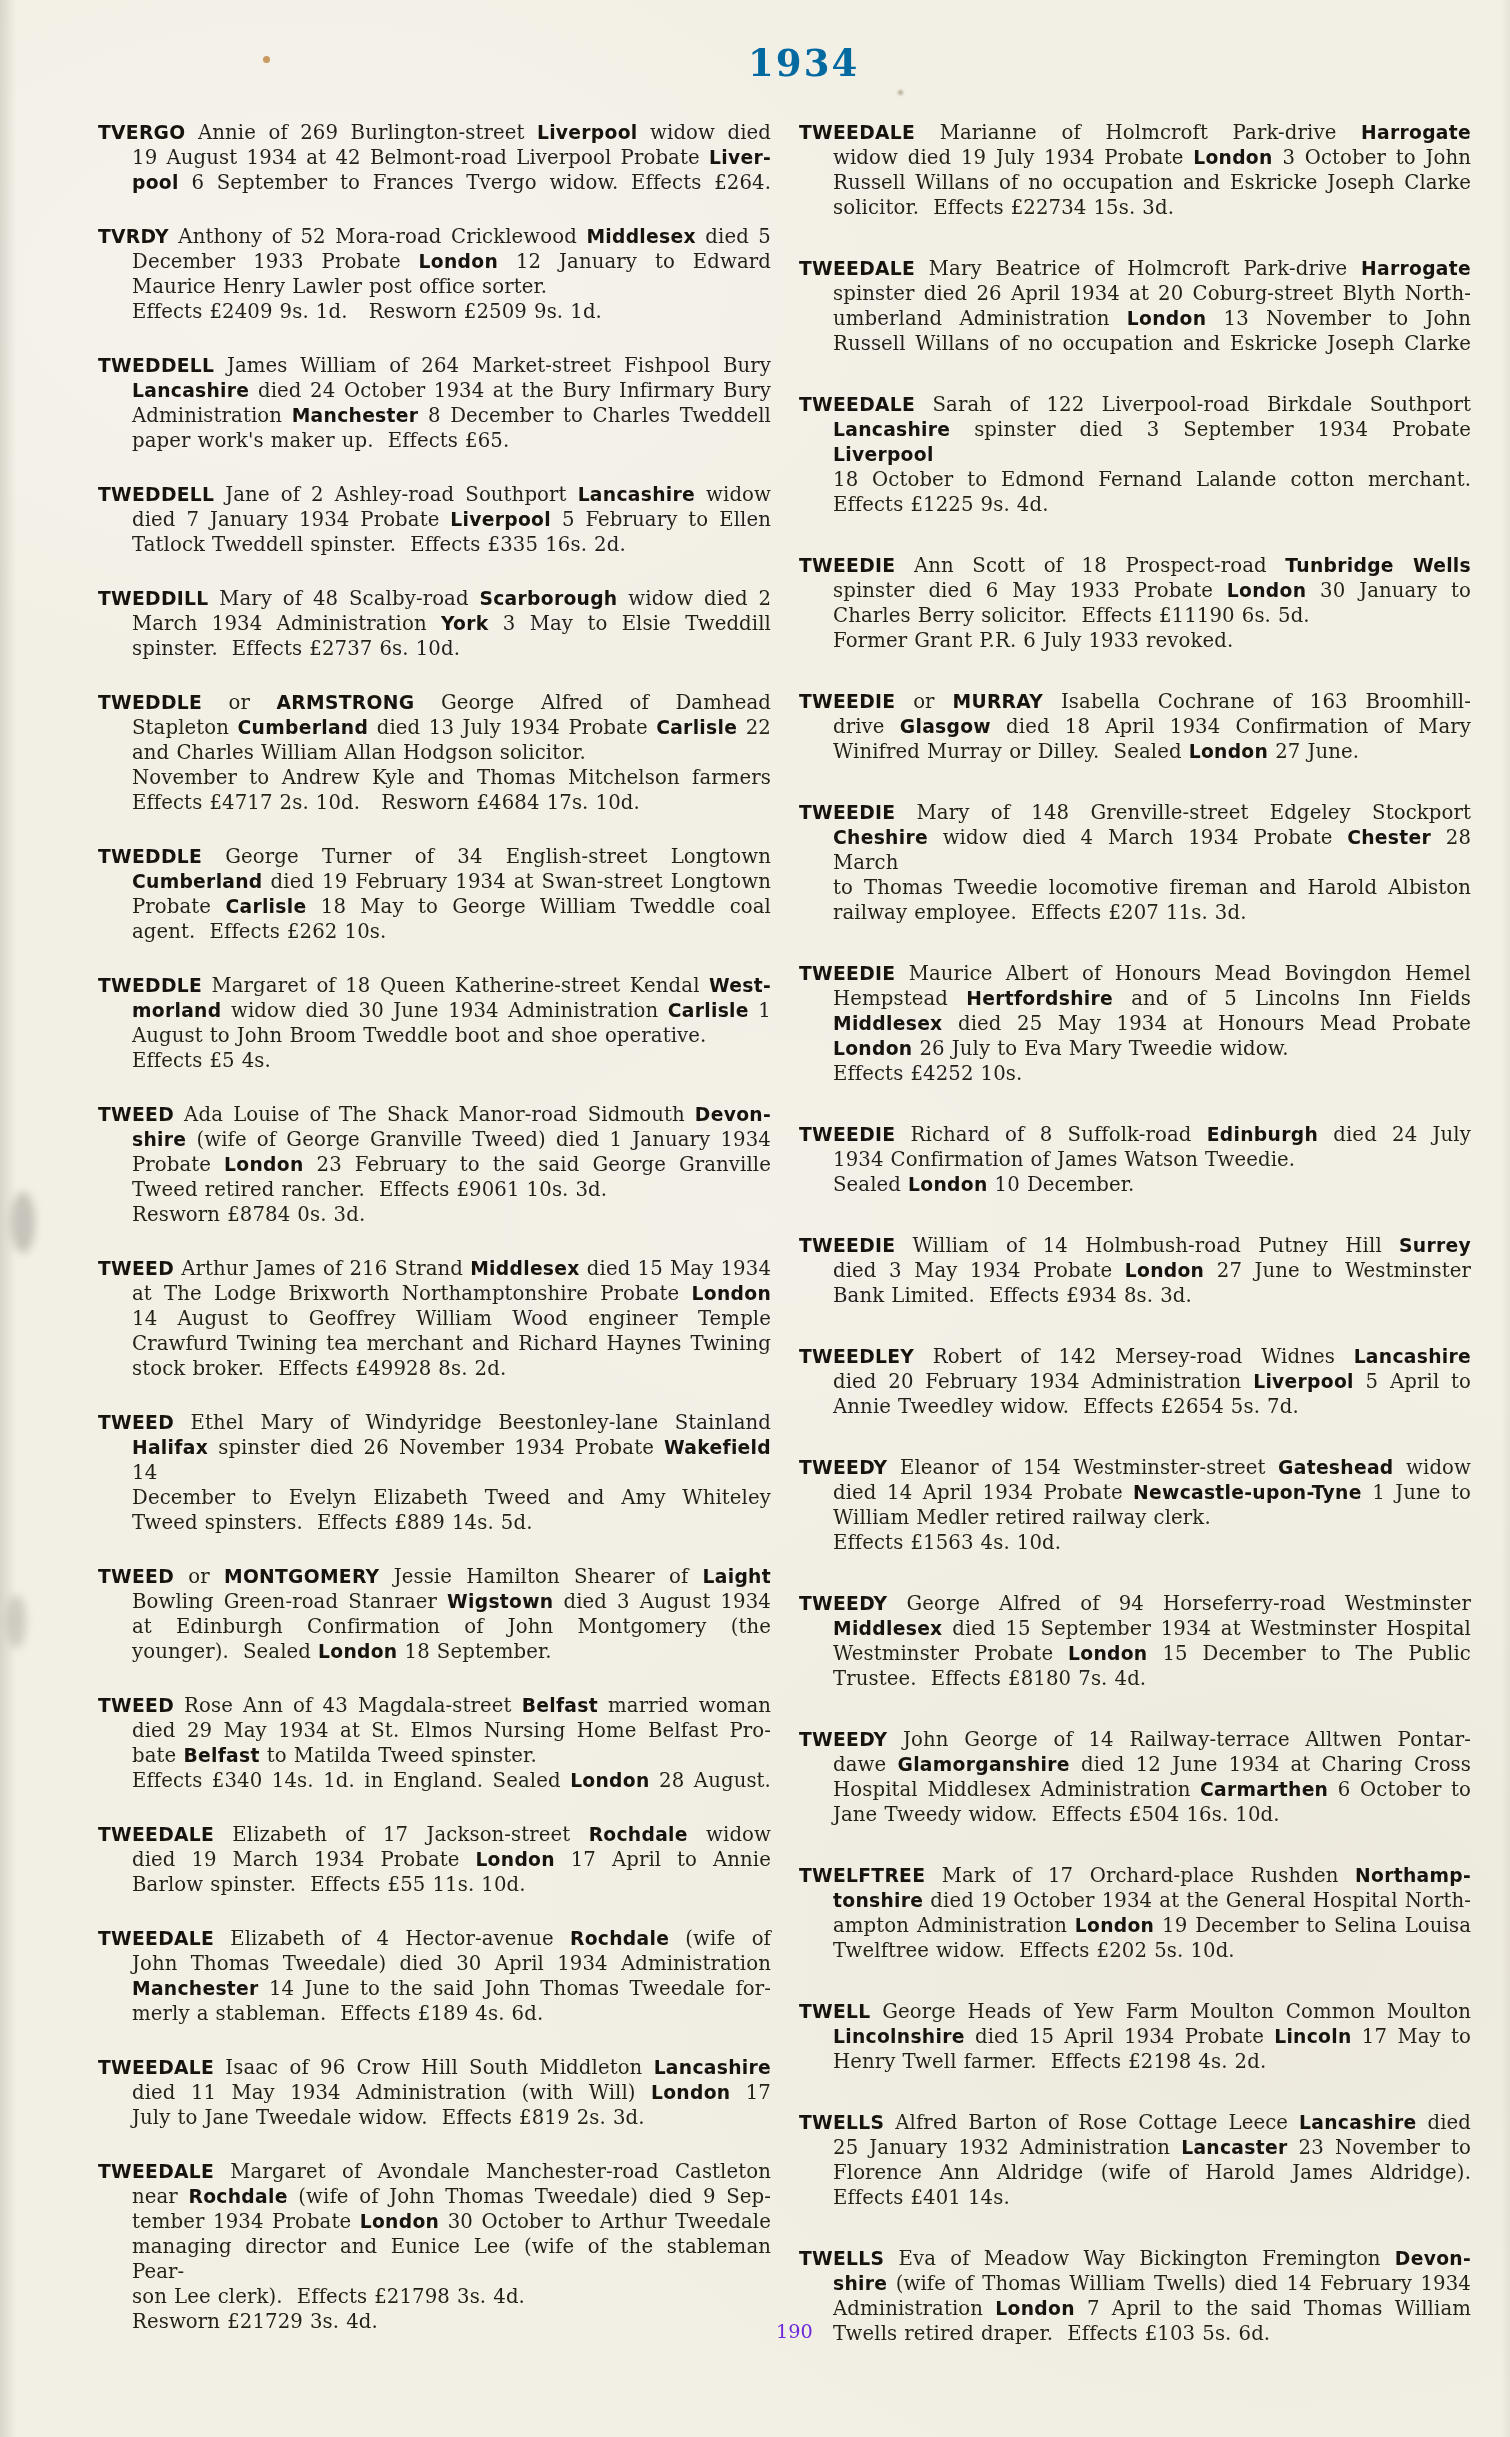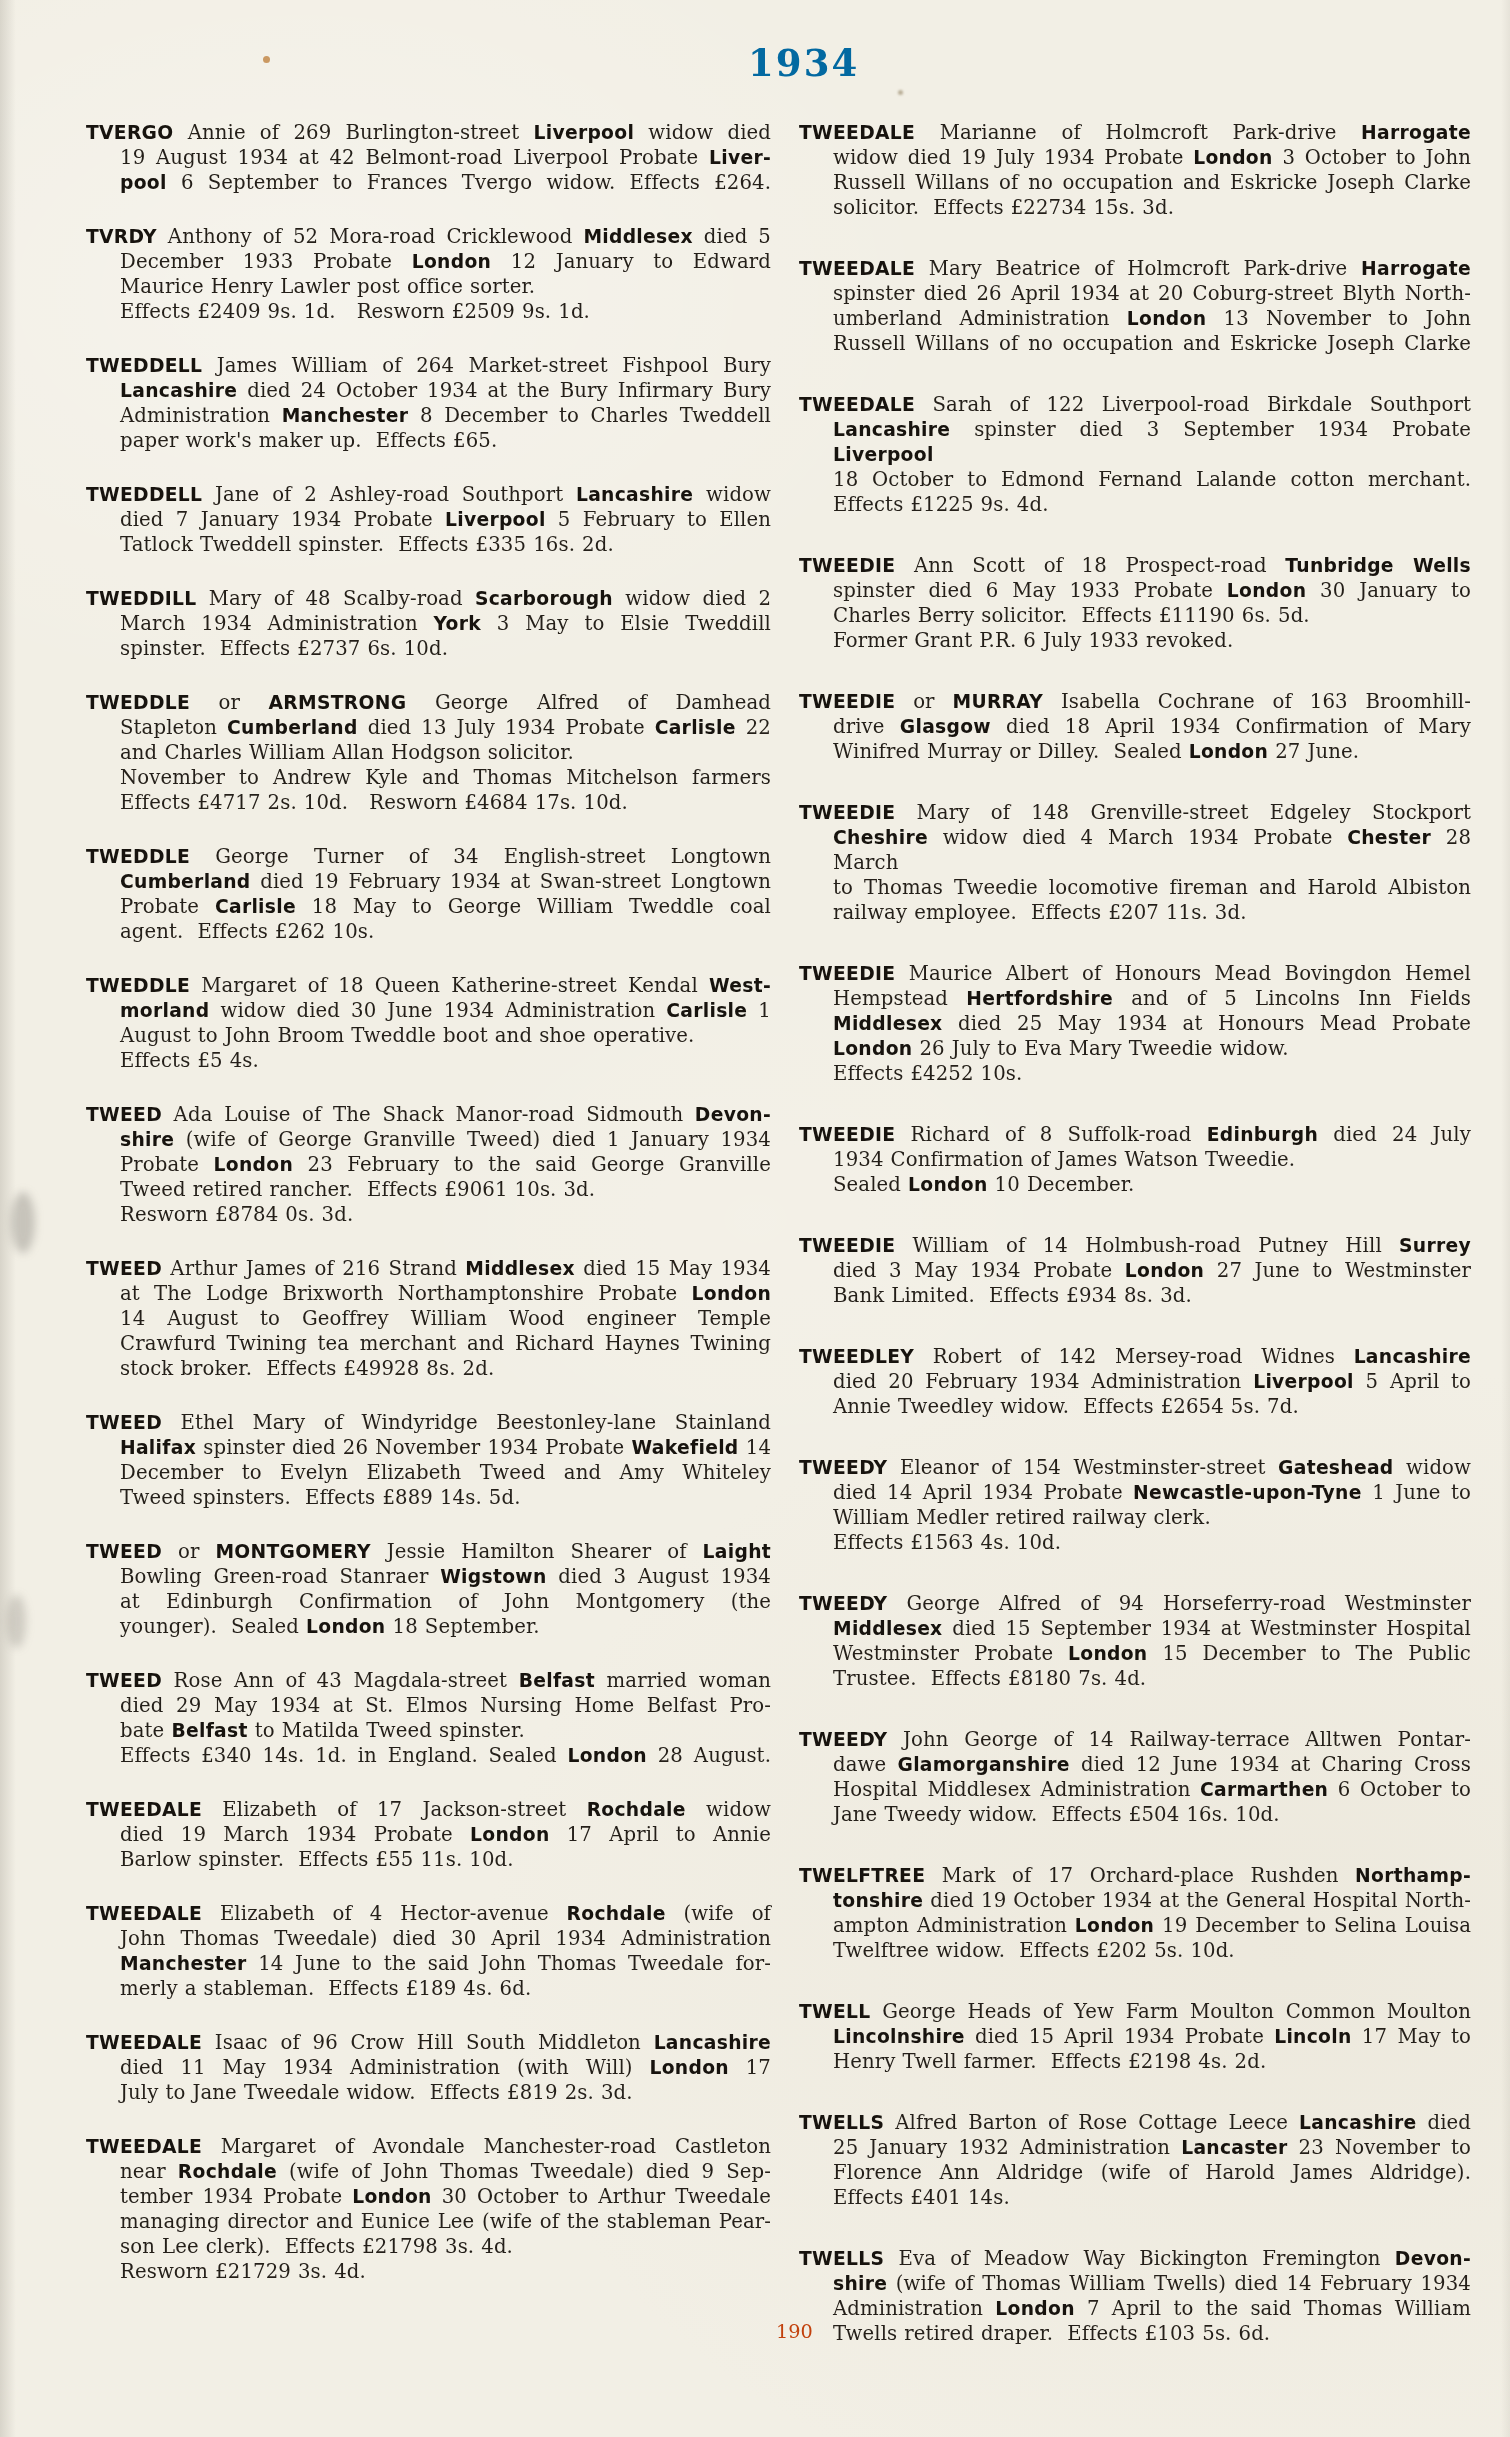--- a/index.html
+++ b/index.html
@@ -50,21 +50,21 @@
     position: absolute;
     top: 120px;
     font-size: 19.7px;
     line-height: 25px;
     letter-spacing: 0.1px;
     word-spacing: 0.7px;
   }
   .col-left  { left: 86px;  width: 685px; }
   .col-right { left: 799px; width: 672px; }
   .entry { margin: 0; }
-  .col-left  .entry { margin-bottom: 29px; }
+  .col-left  .entry { margin-bottom: 29px; margin-left: 12px; }
   .col-right .entry { margin-bottom: 36px; }
   .entry:last-child { margin-bottom: 0; }
   .line {
     white-space: pre-wrap;
     text-align: left;
   }
   .line.cont { padding-left: 34px; }
   .line.just {
     white-space: normal;
     text-align: justify;
@@ -75,21 +75,21 @@
     font-weight: 700;
     font-size: 0.95em;
     letter-spacing: 0.3px;
     color: #17130e;
   }
   .pagenum {
     position: absolute;
     left: 776px;
     top: 2320px;
     font-size: 19.3px;
-    color: #c2410c;
+    color: #6d28d9;
   }
   
   .speck-orange {
     position: absolute;
     left: 263px; top: 56px;
     width: 7.1px; height: 7.1px;
     border-radius: 50%;
     background: #c48a4b;
     filter: blur(0.7px);
     opacity: 0.85;

